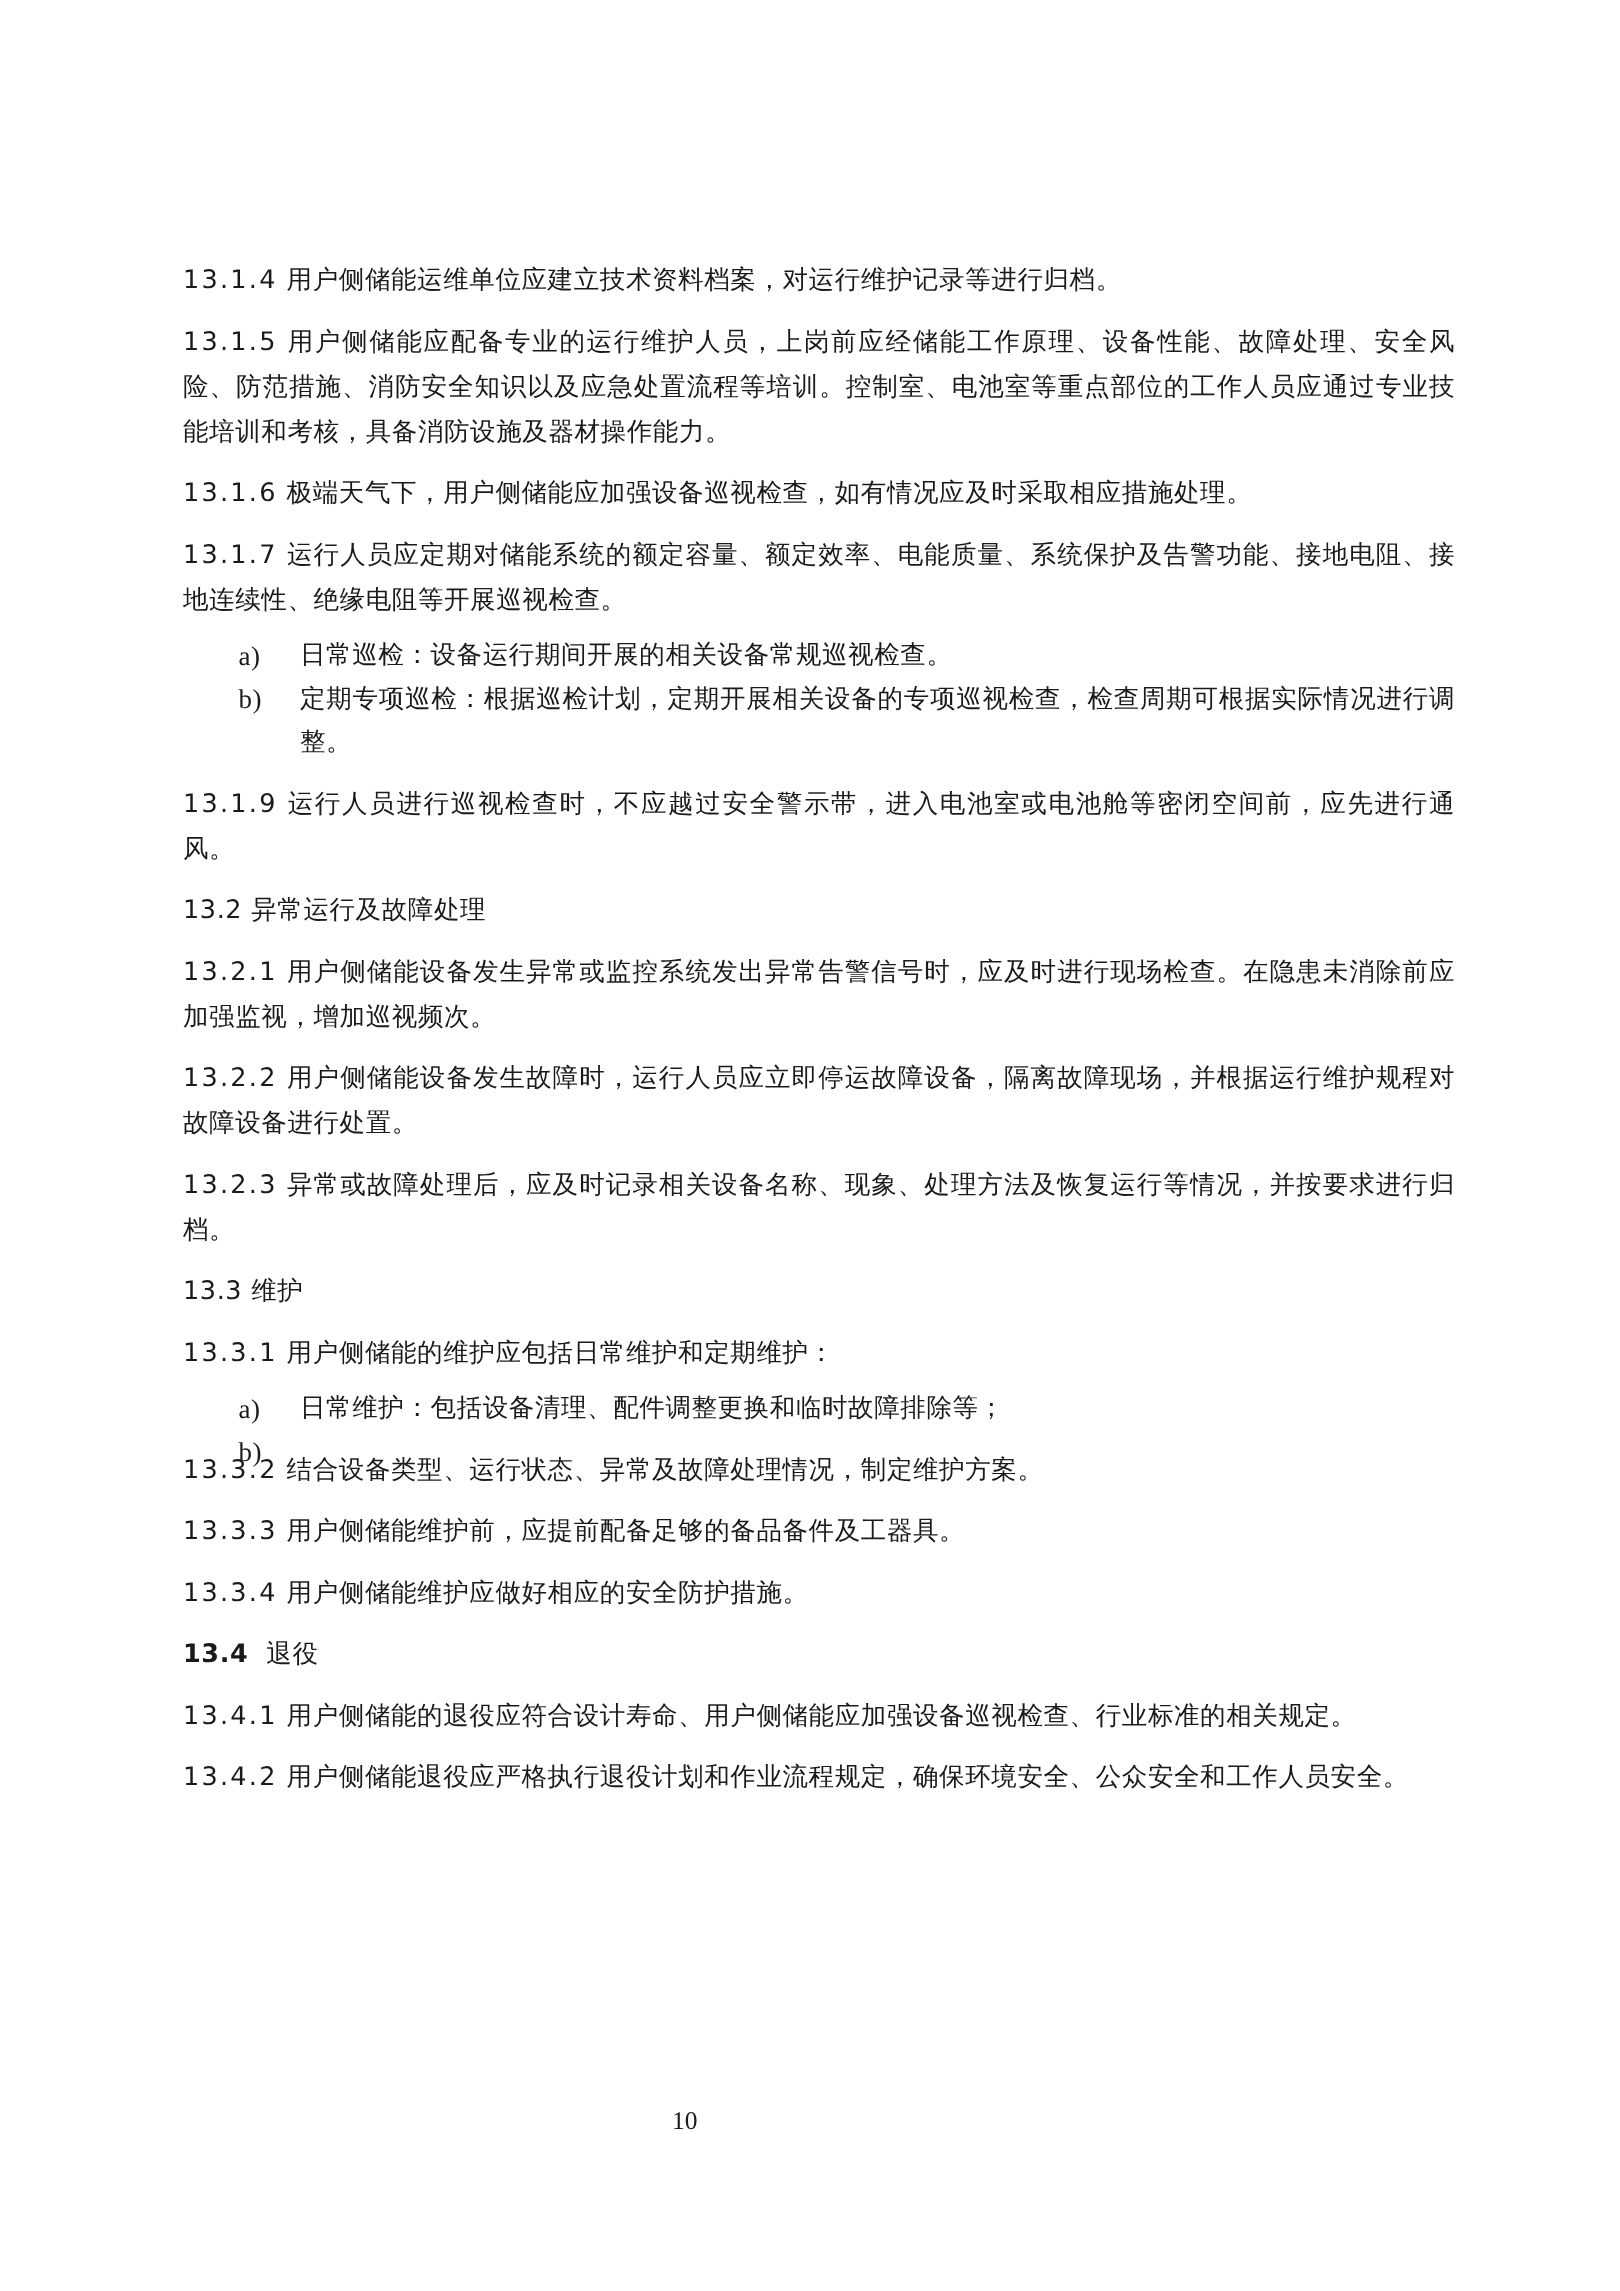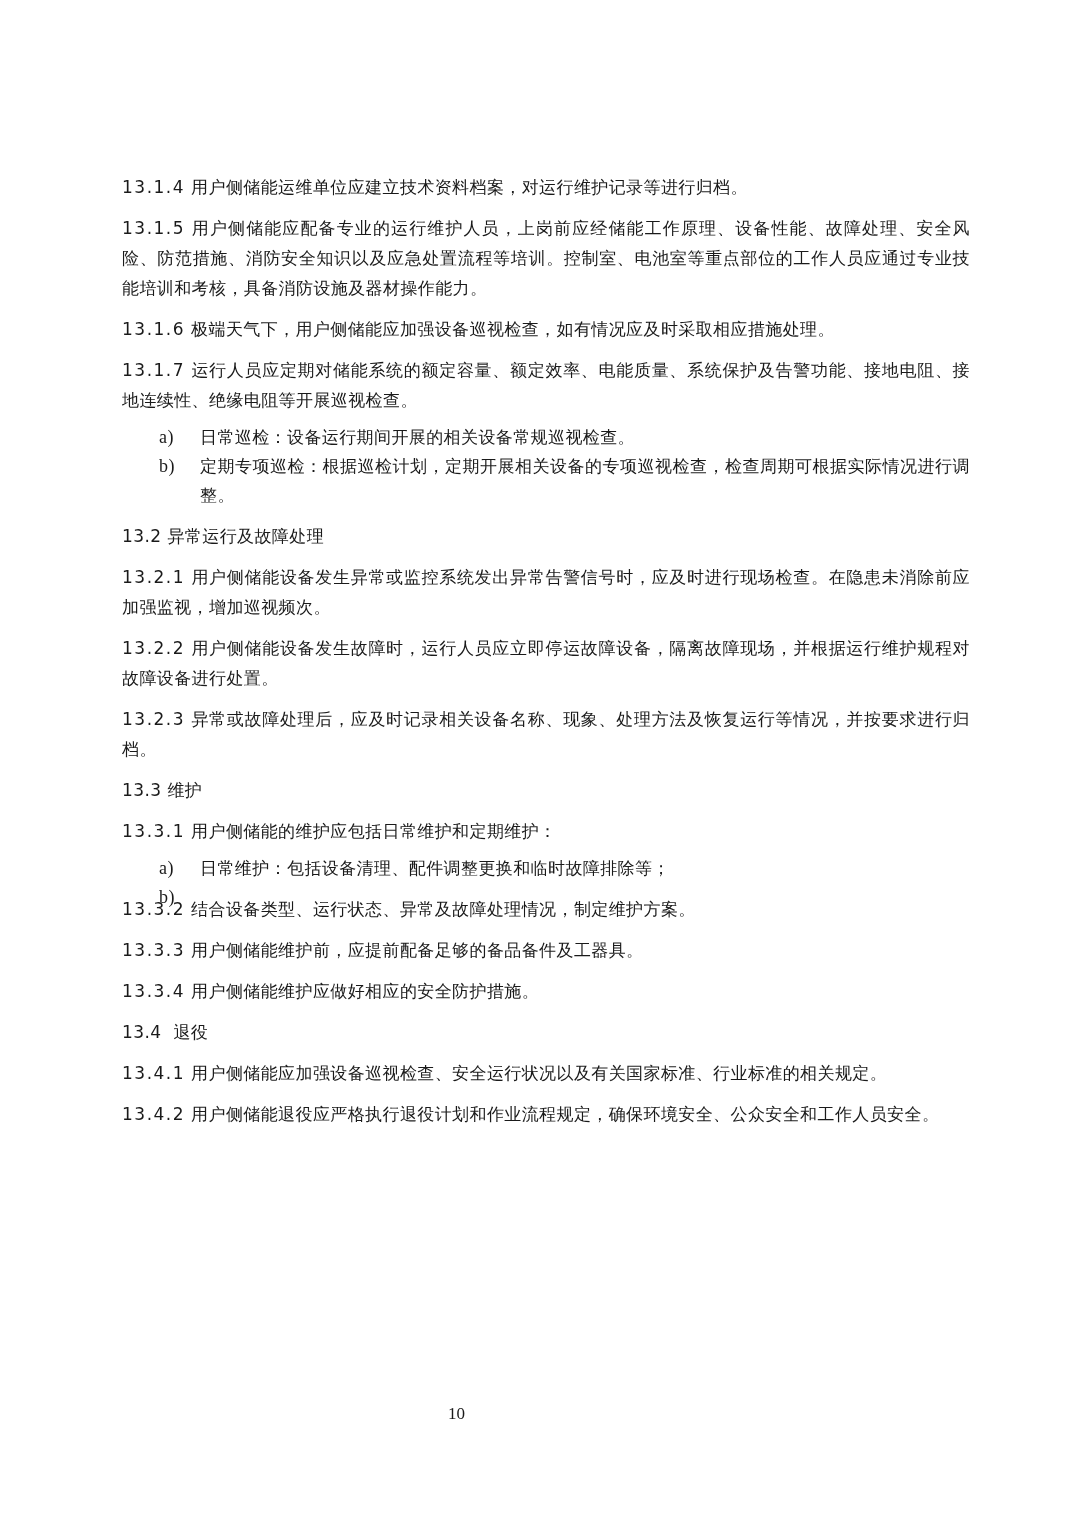--- a/index.html
+++ b/index.html
@@ -92,20 +92,21 @@
     <p class="para"><span class="num">13.1.6</span><span>极端天气下，用户侧储能应加强设备巡视检查，如有情况应及时采取相应措施处理。</span></p>
 
     <p class="para"><span class="num">13.1.7</span><span>运行人员应定期对储能系统的额定容量、额定效率、电能质量、系统保护及告警功能、接地电阻、接地连续性、绝缘电阻等开展巡视检查。</span></p>
 
 
     <div class="list">
       <div class="list-item"><span class="marker">a)</span><span>日常巡检：设备运行期间开展的相关设备常规巡视检查。</span></div>
       <div class="list-item"><span class="marker">b)</span><span>定期专项巡检：根据巡检计划，定期开展相关设备的专项巡视检查，检查周期可根据实际情况进行调整。</span></div>
     </div>
 
+    <p class="para"><span class="num">13.1.9</span><span>运行人员进行巡视检查时，不应越过安全警示带，进入电池室或电池舱等密闭空间前，应先进行通风。</span></p>
 
     <h3 class="heading" style="font-weight:normal;"><span class="num">13.2</span><span>异常运行及故障处理</span></h3>
 
     <p class="para"><span class="num">13.2.1</span><span>用户侧储能设备发生异常或监控系统发出异常告警信号时，应及时进行现场检查。在隐患未消除前应加强监视，增加巡视频次。</span></p>
 
     <p class="para"><span class="num">13.2.2</span><span>用户侧储能设备发生故障时，运行人员应立即停运故障设备，隔离故障现场，并根据运行维护规程对故障设备进行处置。</span></p>
 
     <p class="para"><span class="num">13.2.3</span><span>异常或故障处理后，应及时记录相关设备名称、现象、处理方法及恢复运行等情况，并按要求进行归档。</span></p>
 
     <h3 class="heading" style="font-weight:normal;"><span class="num">13.3</span><span>维护</span></h3>
@@ -117,22 +118,22 @@
       <div class="list-item"><span class="marker">b)</span></div>
     </div>
 
     <p class="para"><span class="num">13.3.2</span><span>结合设备类型、运行状态、异常及故障处理情况，制定维护方案。</span></p>
 
     <p class="para"><span class="num">13.3.3</span><span>用户侧储能维护前，应提前配备足够的备品备件及工器具。</span></p>
 
     <p class="para"><span class="num">13.3.4</span><span>用户侧储能维护应做好相应的安全防护措施。</span></p>
 
 
-    <h3 class="heading" style="font-weight:normal;"><span class="num" style="margin-right:12px;">13.4</span><span>退役</span></h3>
+    <h3 class="heading" style="font-weight:normal;"><span class="num" style="margin-right:12px;font-weight:bold;">13.4</span><span>退役</span></h3>
 
-    <p class="para"><span class="num">13.4.1</span><span>用户侧储能应加强设备巡视检查、安全运行状况以及有关国家标准、行业标准的相关规定。</span></p>
+    <p class="para"><span class="num">13.4.1</span><span>用户侧储能的退役应符合设计寿命、用户侧储能应加强设备巡视检查、行业标准的相关规定。</span></p>
 
     <p class="para"><span class="num">13.4.2</span><span>用户侧储能退役应严格执行退役计划和作业流程规定，确保环境安全、公众安全和工作人员安全。</span></p>
 
   </div>
 
   <div class="page-number">10</div>
 </div>
 
 </body></html>

